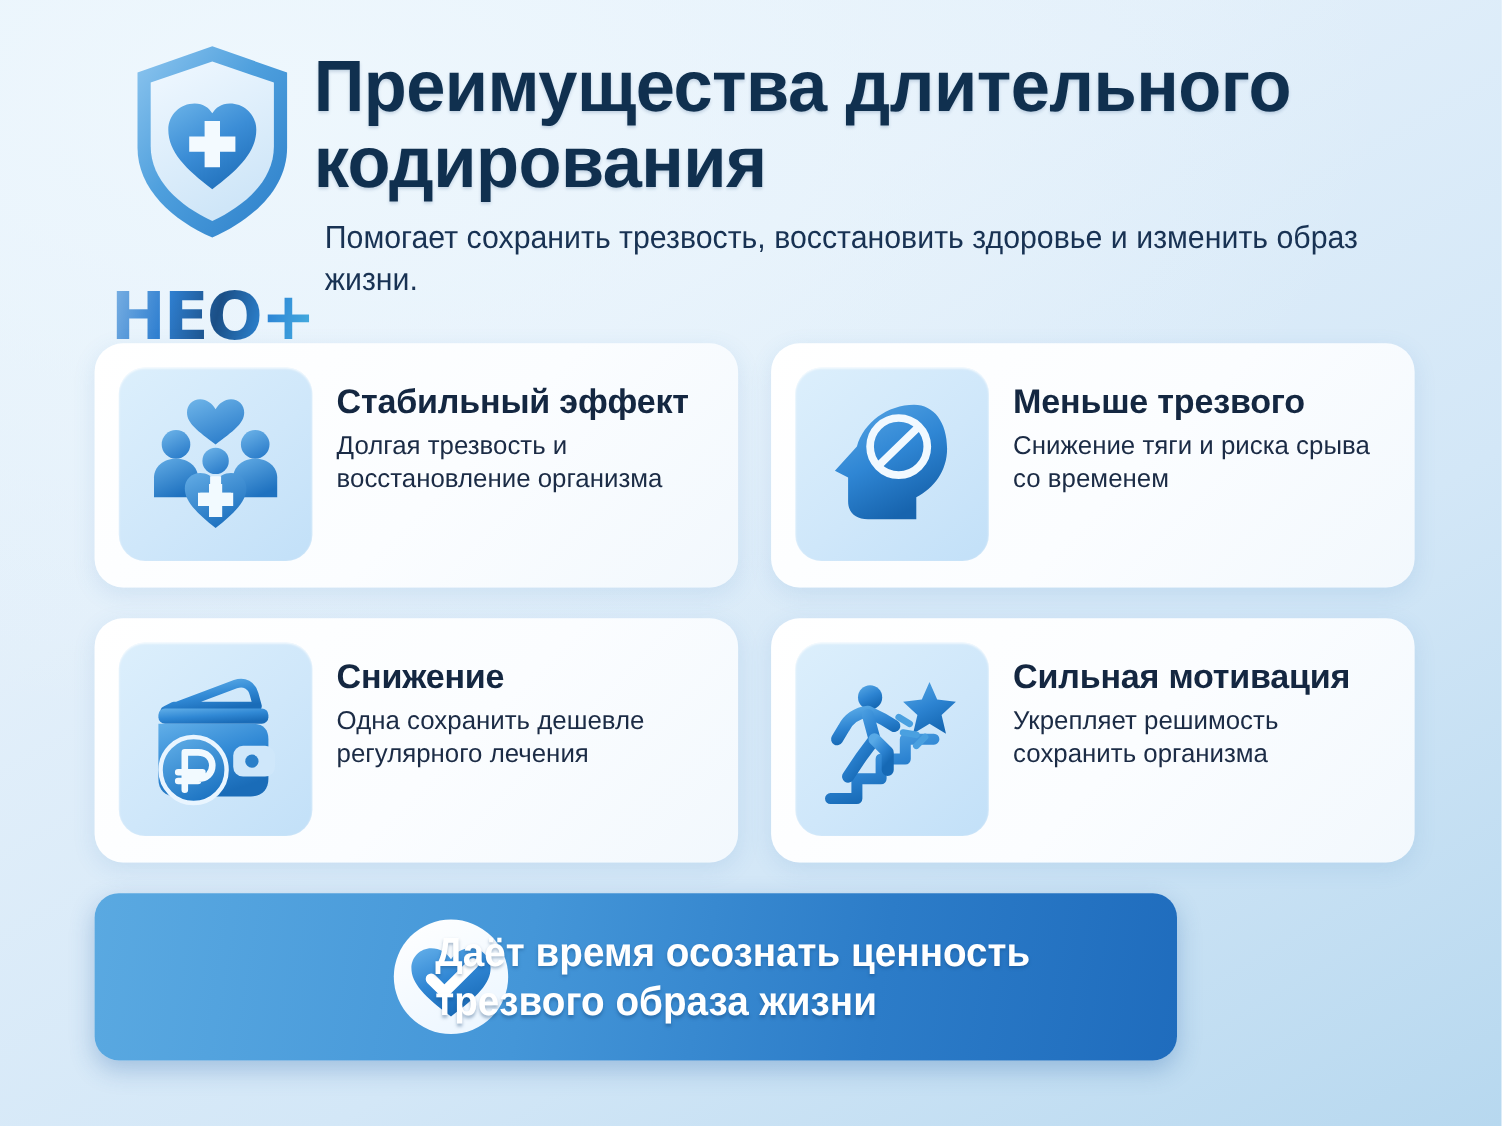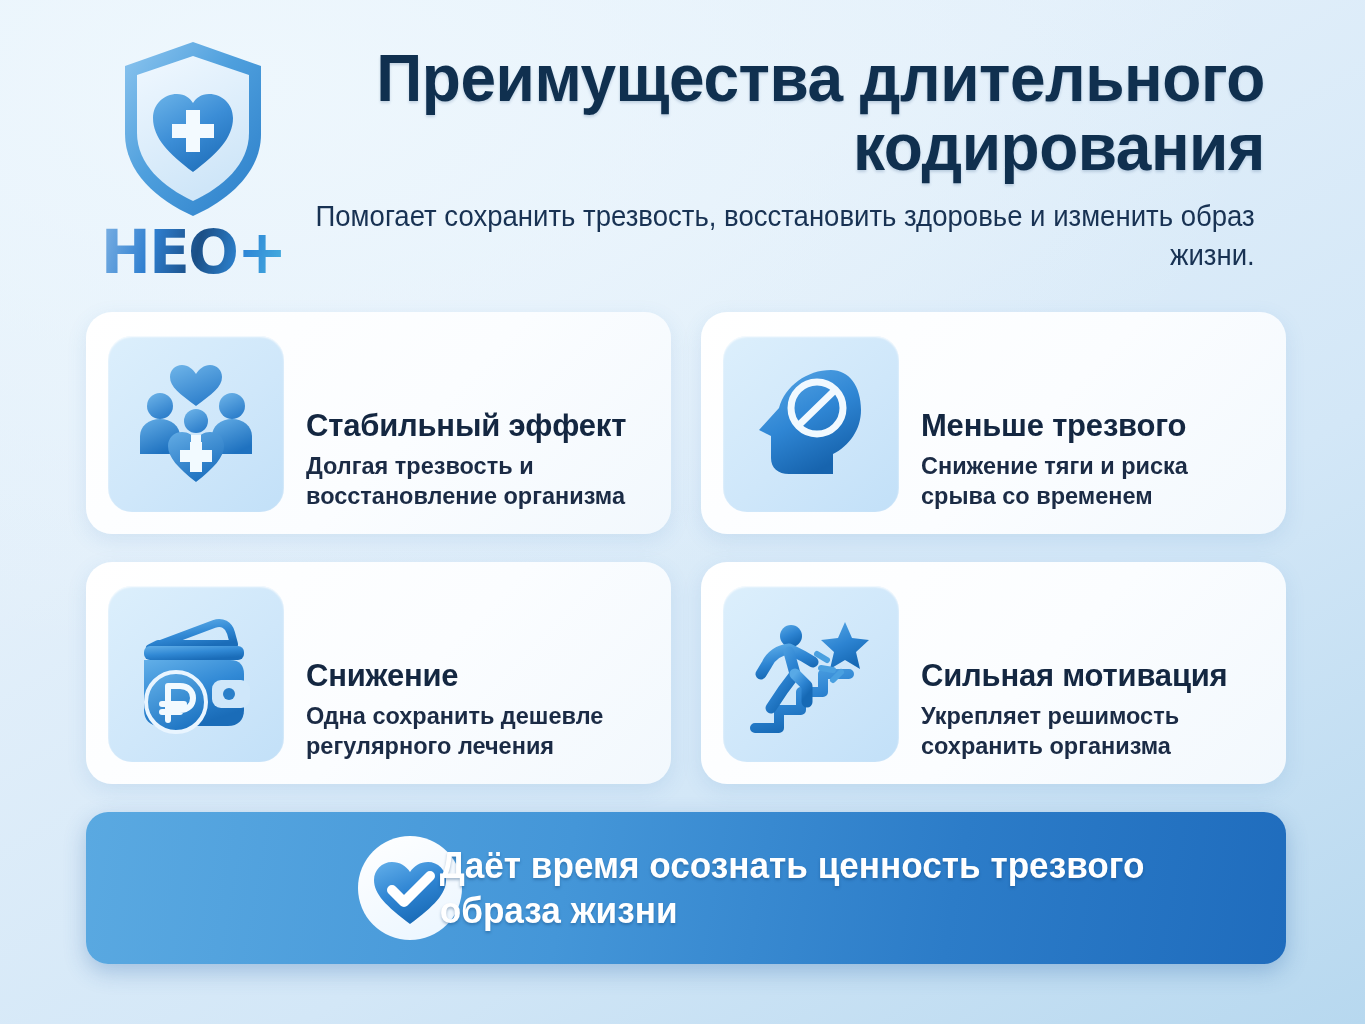--- a/index.html
+++ b/index.html
@@ -35,20 +35,21 @@
   }
 
   .brand {
     position: absolute;
     left: 78px;
     top: 38px;
     width: 230px;
     display: flex;
     flex-direction: column;
     align-items: center;
+    gap: 36px;
   }
   .brand-shield {
     width: 152px;
     height: 182px;
     display: block;
   }
   .brand-wordmark {
     margin-top: 2px;
     font-size: 60px;
     font-weight: 700;
@@ -59,21 +60,21 @@
     background-clip: text;
     color: transparent;
     font-family: "DejaVu Sans", sans-serif;
   }
 
   .titleblock {
     position: absolute;
     left: 270px;
     top: 44px;
     width: 1010px;
-    text-align: right;
+    text-align: left;
   }
   .poster-title {
     margin: 0;
     font-size: 66px;
     line-height: 1.04;
     font-weight: 700;
     color: #10304f;
     letter-spacing: -0.5px;
     text-shadow: 0 2px 3px rgba(30,70,120,0.20);
     font-family: "Liberation Sans", sans-serif;
@@ -98,21 +99,21 @@
     display: grid;
     grid-template-columns: 585px 585px;
     grid-template-rows: 222px 222px;
     column-gap: 30px;
     row-gap: 28px;
   }
 
   .card {
     position: relative;
     display: flex;
-    align-items: flex-end;
+    align-items: flex-start;
     gap: 22px;
     padding: 22px 26px 22px 22px;
     box-sizing: border-box;
     border-radius: 26px;
     background: linear-gradient(135deg, #ffffff 0%, #fbfdff 55%, #f2f8fd 100%);
     box-shadow: 0 6px 20px rgba(70,130,190,0.13);
   }
 
   .card-icon {
     flex: 0 0 auto;
@@ -138,39 +139,39 @@
     line-height: 1.12;
     font-weight: 700;
     color: #142741;
     font-family: "Liberation Sans", sans-serif;
     letter-spacing: -0.2px;
   }
   .card-desc {
     margin: 0;
     font-size: 23.5px;
     line-height: 1.30;
-    font-weight: 700;
+    font-weight: 400;
     color: #1b2b45;
     font-family: "Liberation Sans", sans-serif;
   }
 
   
   .banner {
     position: absolute;
     left: 86px;
     top: 812px;
-    width: 1200px;
+    width: 984px;
     height: 152px;
     box-sizing: border-box;
     border-radius: 22px;
     background: linear-gradient(100deg, #5aa9e1 0%, #4496d8 40%, #2c7cc8 72%, #1f6cbd 100%);
     box-shadow: 0 8px 22px rgba(40,100,170,0.30);
     display: flex;
     align-items: center;
-    padding-left: 120px;
+    padding-left: 76px;
   }
   .banner-badge {
     position: absolute;
     left: 268px;
     top: 50%;
     transform: translateY(-50%);
     width: 112px;
     height: 112px;
   }
   .banner-text {

